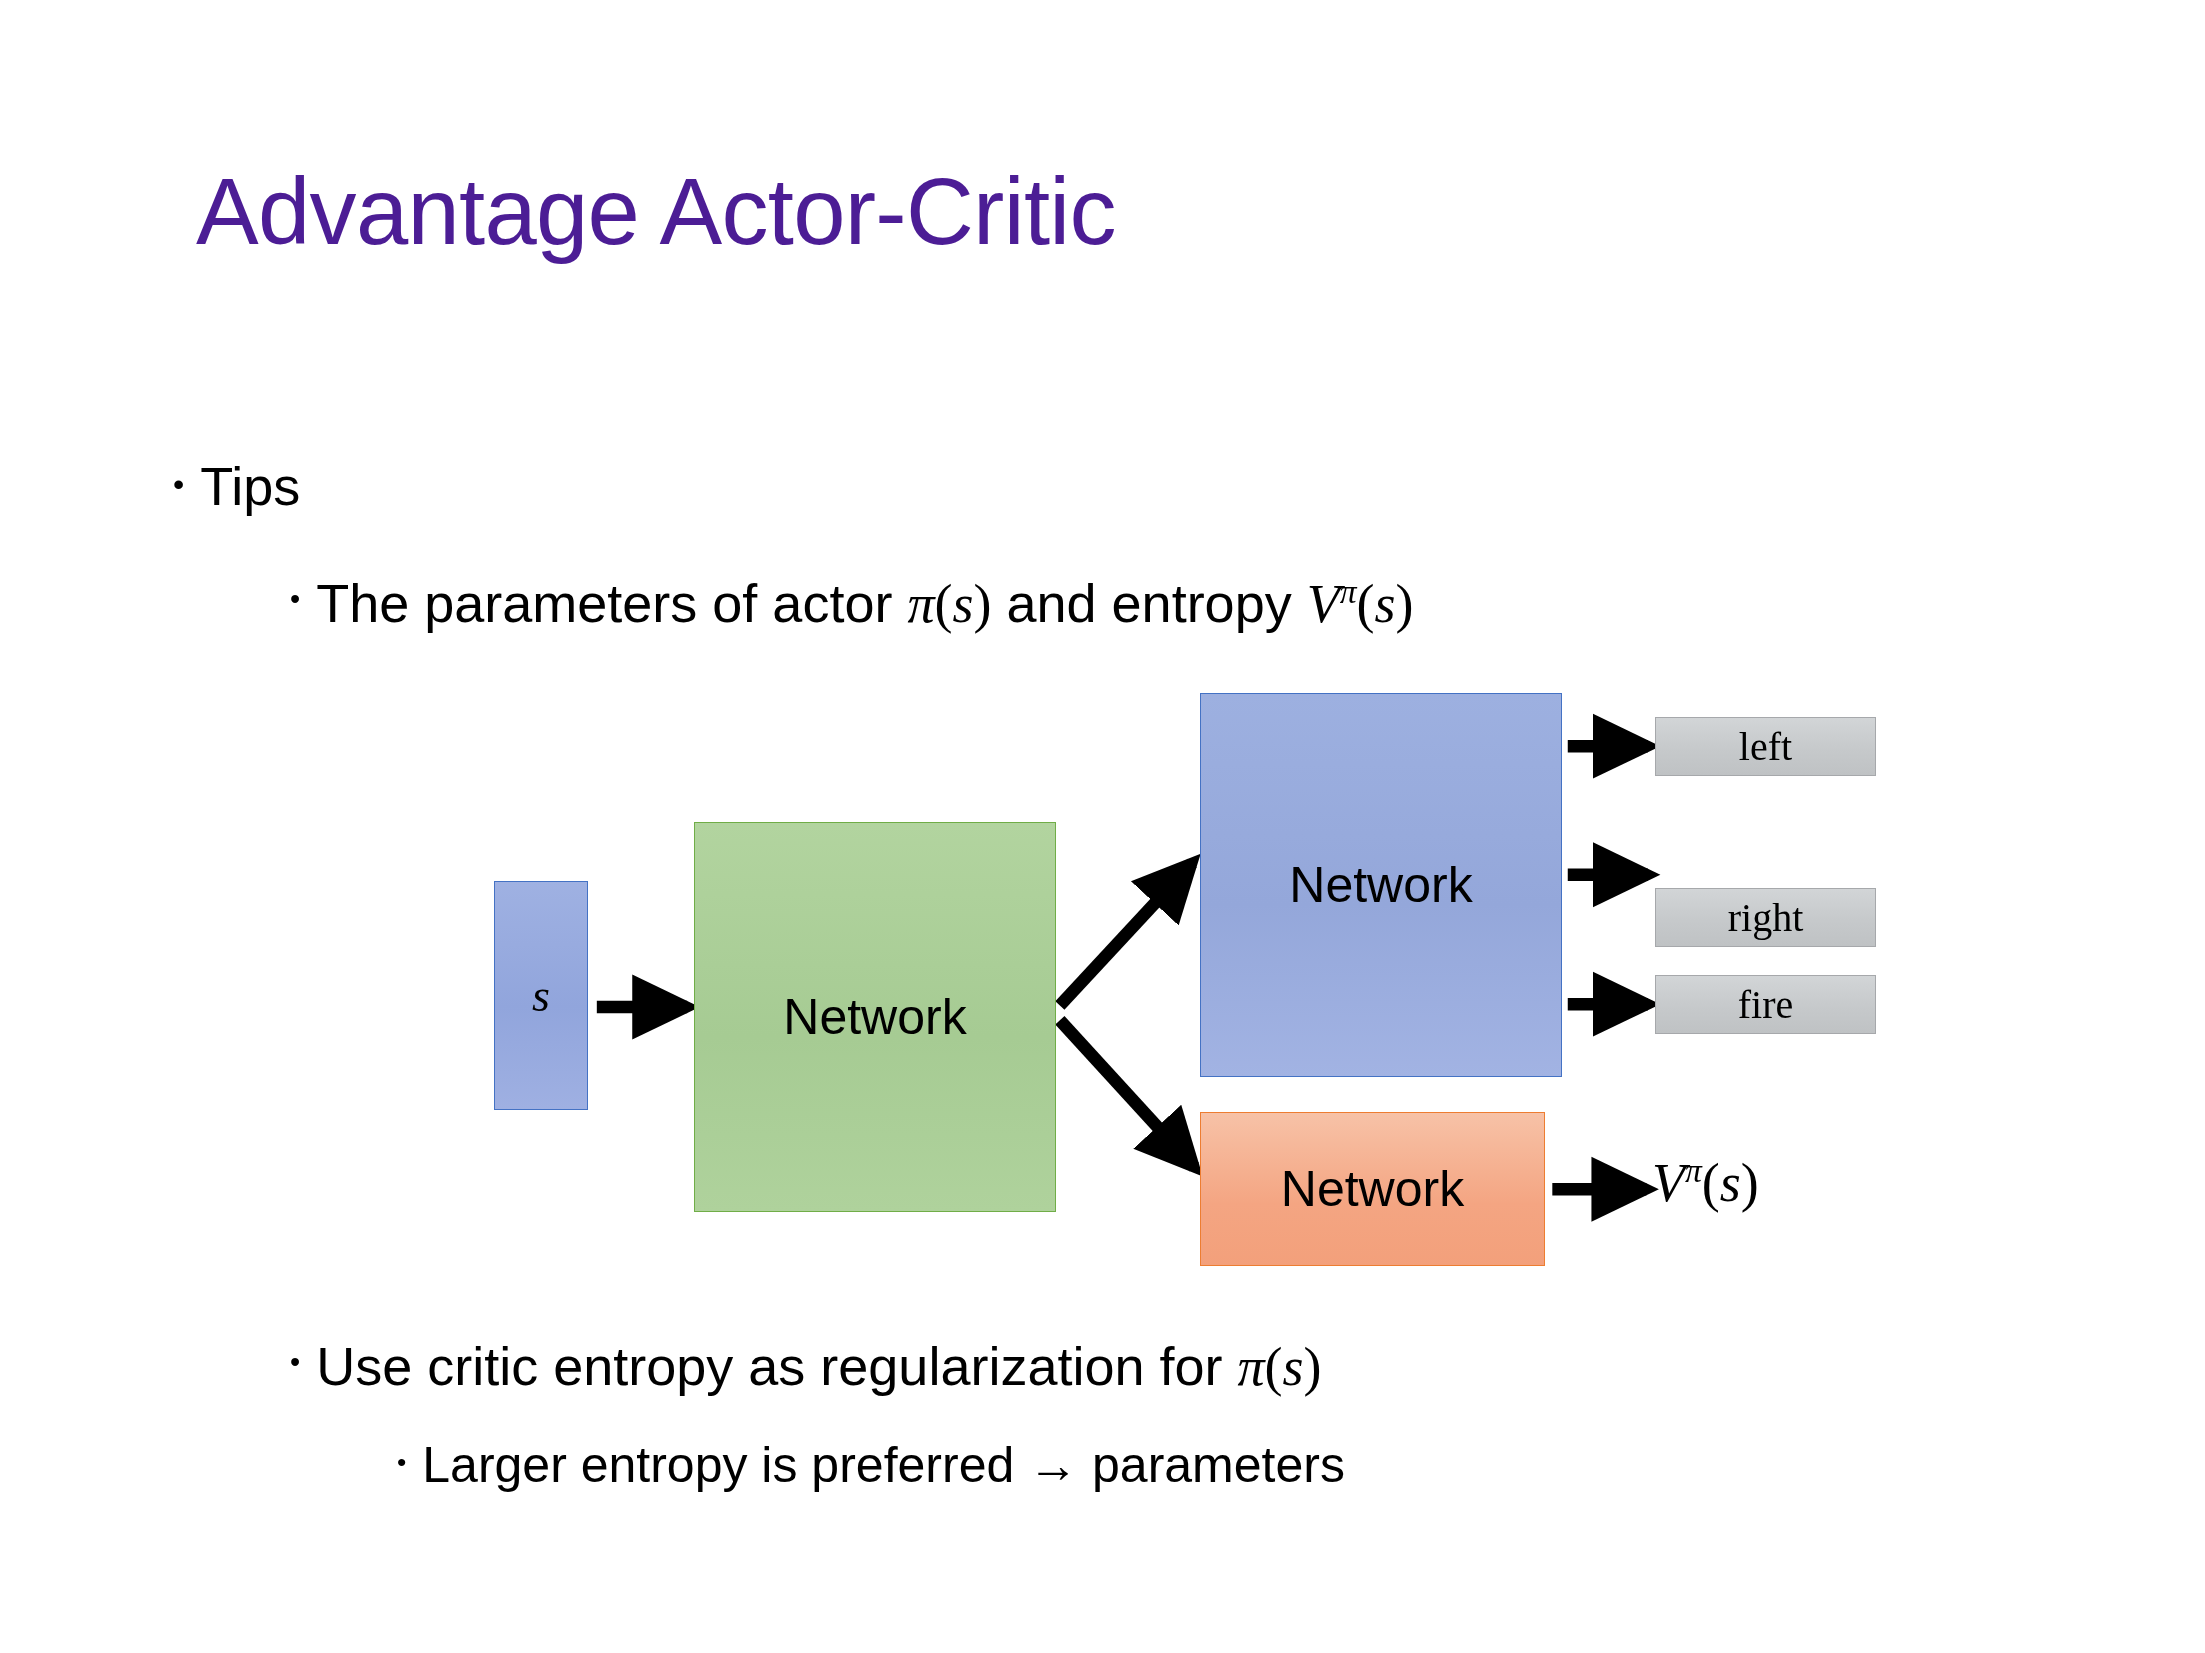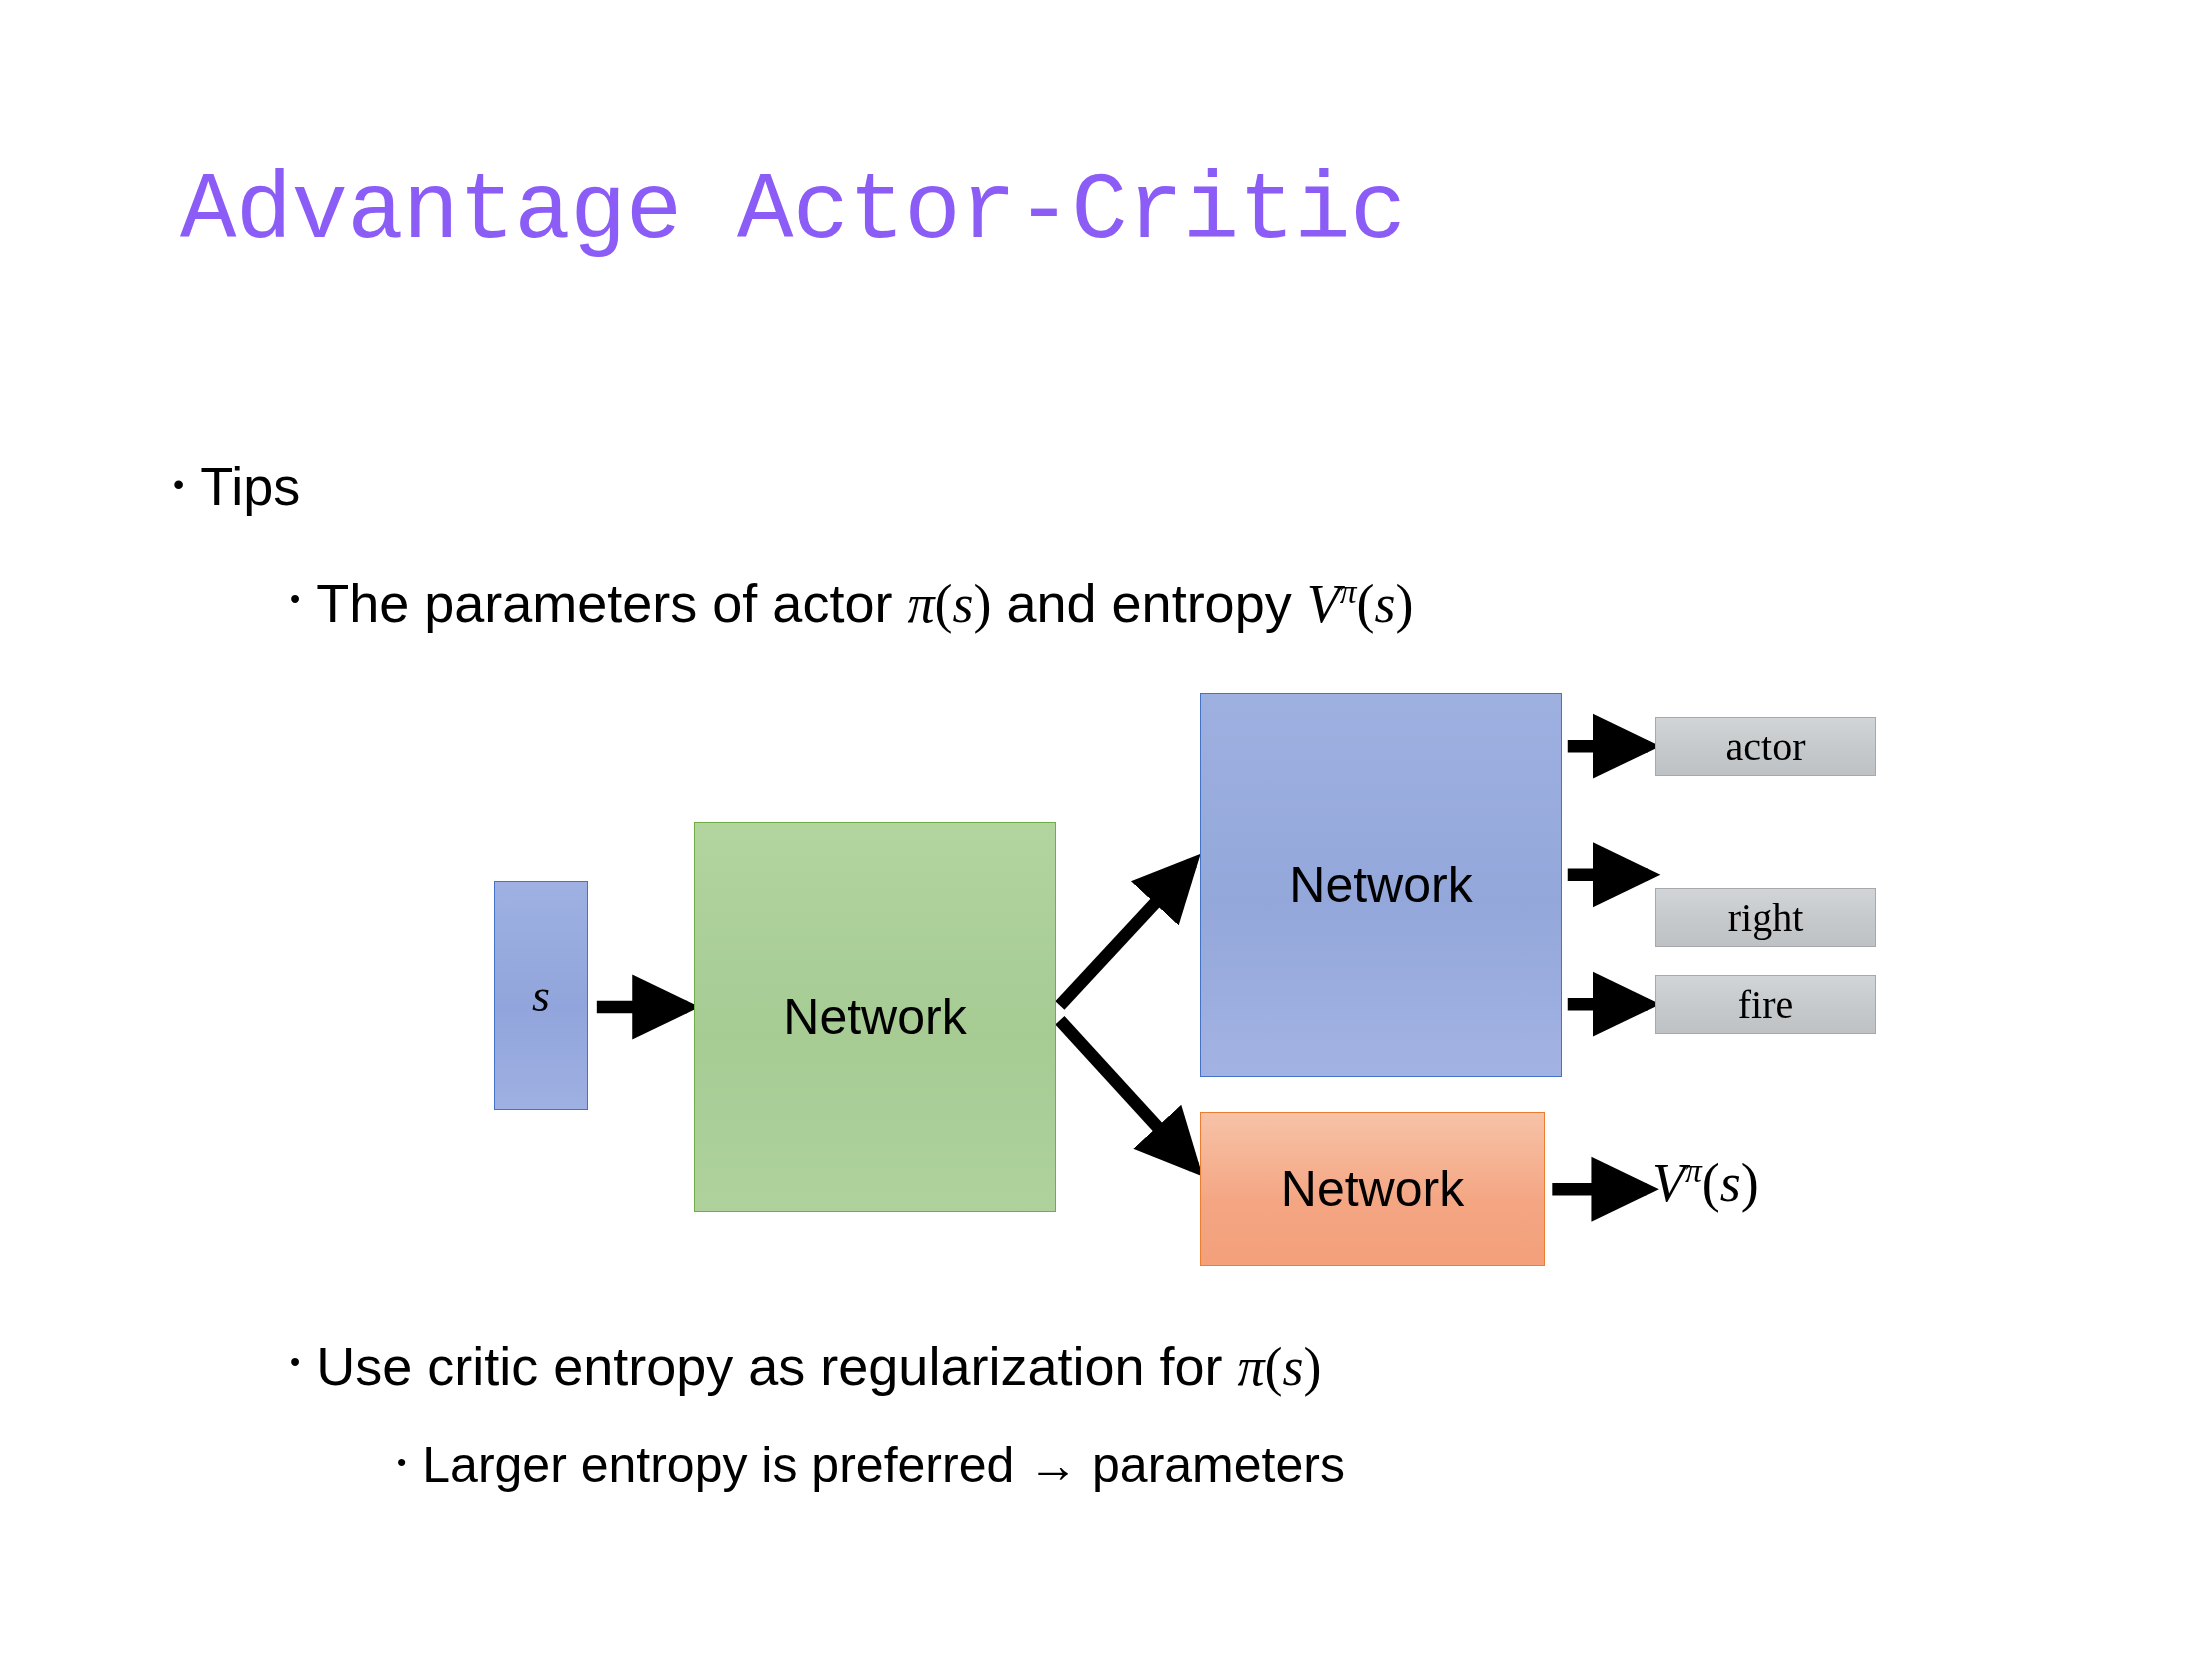--- a/index.html
+++ b/index.html
@@ -13,29 +13,28 @@
     height: 1654px;
     background: #ffffff;
     overflow: hidden;
     font-family: "Liberation Sans", sans-serif;
     color: #000000;
   }
 
   
   .title {
     position: absolute;
-    left: 180px;
+    left: 196px;
     top: 165px;
     font-size: 94px;
     line-height: 1.0;
     font-weight: 400;
     letter-spacing: -0.7px;
     white-space: nowrap;
-    color: #8b5cf6;
-    font-family: Liberation Mono, monospace;
+    color: #4c1d95;
   }
 
   
   .bullet {
     position: absolute;
     display: flex;
     align-items: flex-start;
     color: #000;
   }
   .bullet .dot {
@@ -205,21 +204,21 @@
 
     <div class="box box-blue">
       <span>Network</span>
     </div>
 
     <div class="box box-orange">
       <span>Network</span>
     </div>
 
     <div class="box box-action a-left">
-      <span>actor</span>
+      <span>left</span>
     </div>
     <div class="box box-action a-right">
       <span>right</span>
     </div>
     <div class="box box-action a-fire">
       <span>fire</span>
     </div>
 
     <div class="vlabel">
       <span class="mi">V</span><span class="sup">π</span><span class="mn"><span class="mn">(</span><span class="mi">s</span><span class="mn">)</span></span>

